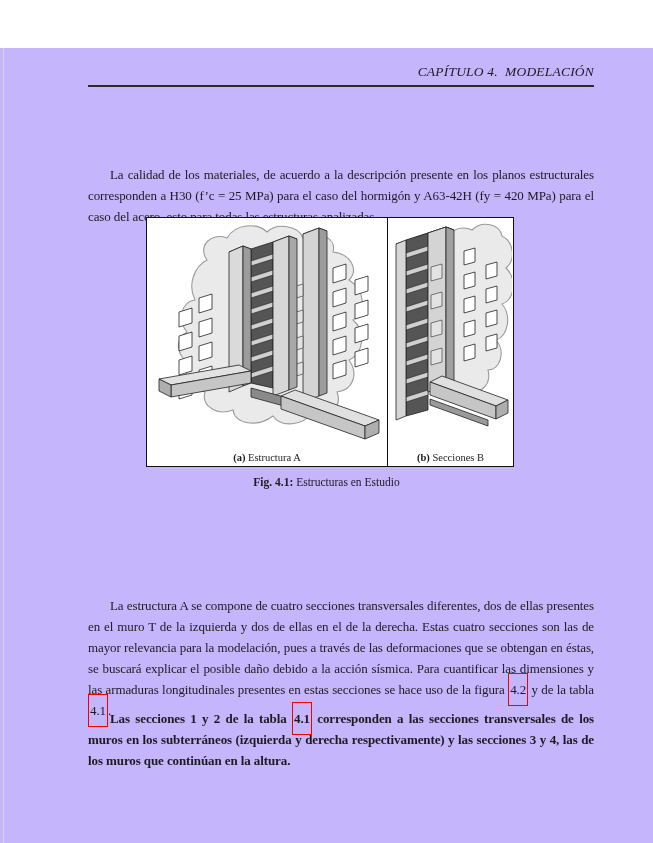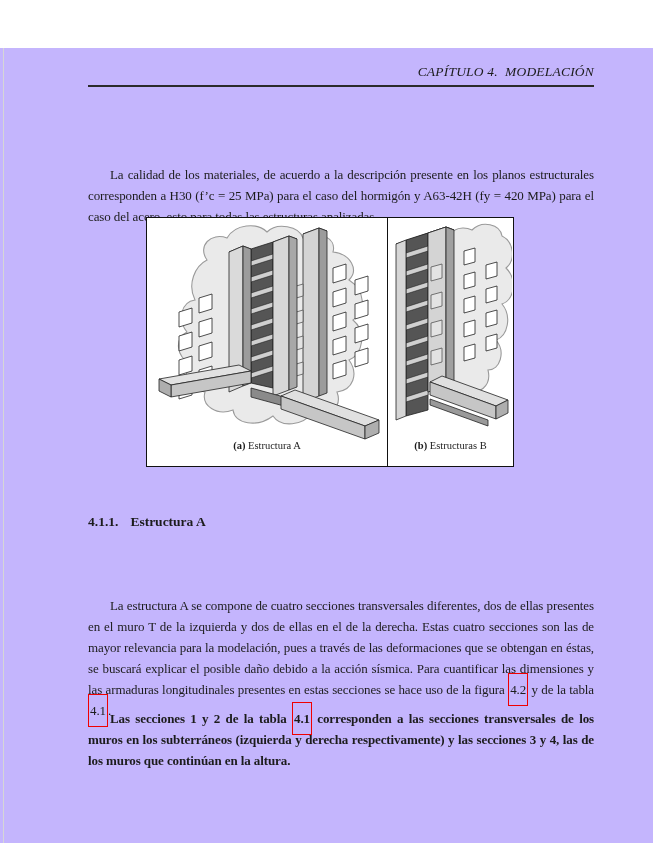--- a/index.html
+++ b/index.html
@@ -32,21 +32,21 @@
   
   .figure-box{
     position:absolute; left:146px; top:169px; width:368px; height:250px;
     border:1.5px solid #111; box-sizing:border-box; background:#fff;
     display:flex;
   }
   .fig-panel{position:relative; height:100%;}
   .panel-a{width:240px; border-right:1.5px solid #111; box-sizing:content-box;}
   .panel-b{flex:1;}
   .subcaption{
-    position:absolute; left:0; right:0; bottom:15px; text-align:center;
+    position:absolute; left:0; right:0; bottom:3px; text-align:center;
     font-size:10.5px; color:#1c1c1c;
   }
   .subcaption .lbl{font-weight:bold;}
   .fig-caption{
     position:absolute; left:0; width:653px; top:428px; text-align:center;
     font-size:11.5px;
   }
   .fig-caption .lbl{font-weight:bold;}
 
   
@@ -216,28 +216,28 @@
         </g>
 
         <g class="stroke">
           <polygon points="42,164 54,158 120,182 108,188" fill="#e0e0e0"></polygon>
           <polygon points="42,164 108,188 108,201 42,177" fill="#c6c6c6"></polygon>
           <polygon points="108,188 120,182 120,195 108,201" fill="#aeaeae"></polygon>
           <polygon points="42,181 100,202 100,208 42,187" fill="#9a9a9a"></polygon>
         </g>
       </svg>
       <div class="subcaption">
-        <span class="lbl">(b)</span><span> Estructuras B</span>
+        <span class="lbl">(b)</span><span> Secciones B</span>
       </div>
     </div>
   </div>
 
-
-  <div class="sect-head h411">
-    <span class="num">4.1.1.</span><span>Estructura A</span>
+  <div class="fig-caption">
+    <span class="lbl">Fig. 4.1:</span><span> Estructuras en Estudio</span>
   </div>
+
 
   <p class="para p3 indent"><span>La estructura A se compone de cuatro secciones transversales diferentes, dos de ellas presentes en el muro T de la izquierda y dos de ellas en el de la derecha. Estas cuatro secciones son las de mayor relevancia para la modelación, pues a través de las deformaciones que se obtengan en éstas, se buscará explicar el posible daño debido a la acción sísmica. Para cuantificar las dimensiones y las armaduras longitudinales presentes en estas secciones se hace uso de la figura </span><span class="reflink">4.2</span><span> y de la tabla </span><span class="reflink">4.1</span><span>.</span></p>
 
   <p class="para p4 indent"><span>Las secciones 1 y 2 de la tabla </span><span class="reflink">4.1</span><span> corresponden a las secciones transversales de los muros en los subterráneos (izquierda y derecha respectivamente) y las secciones 3 y 4, las de los muros que continúan en la altura.</span></p>
 
   <div class="foot-rule"></div>
 </div>
 
 </body></html>

